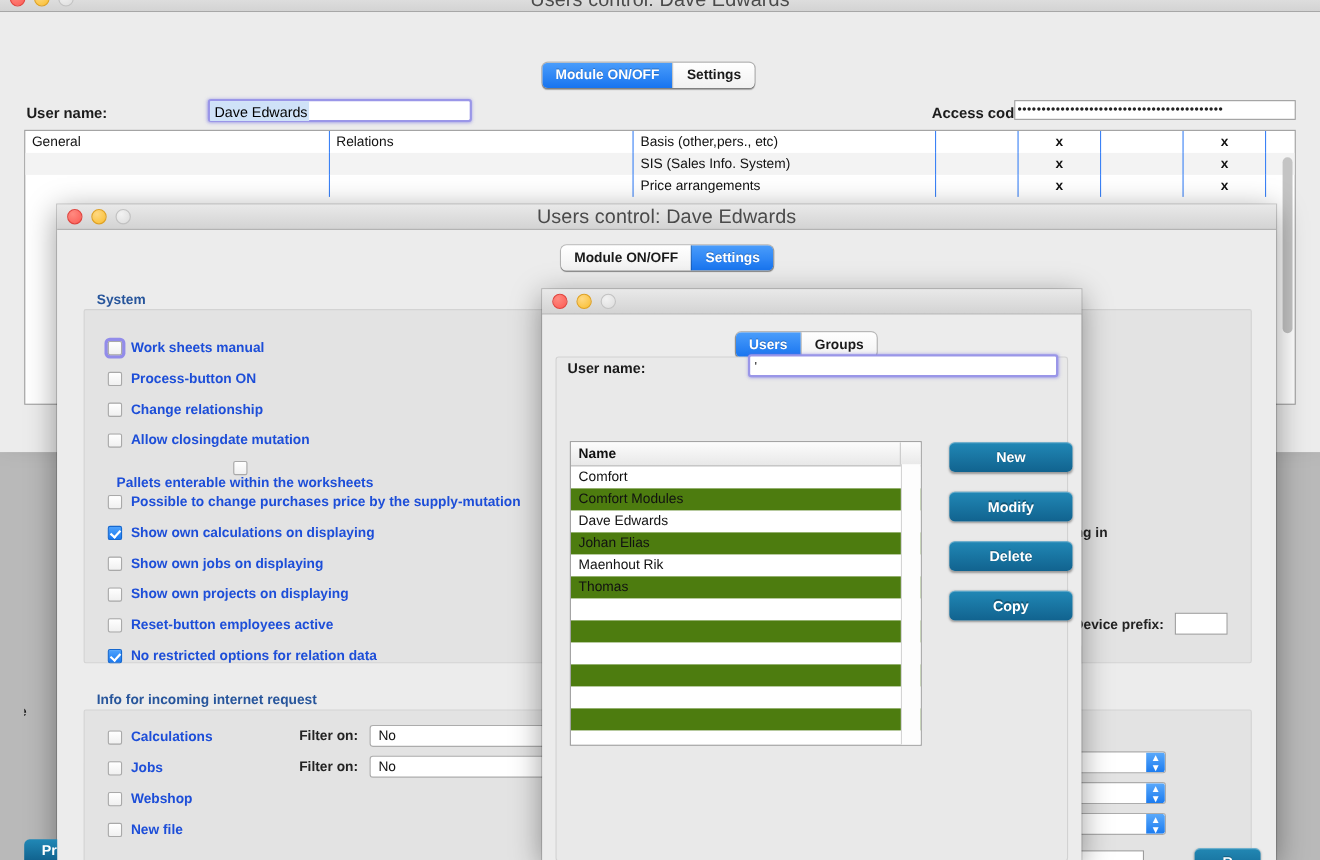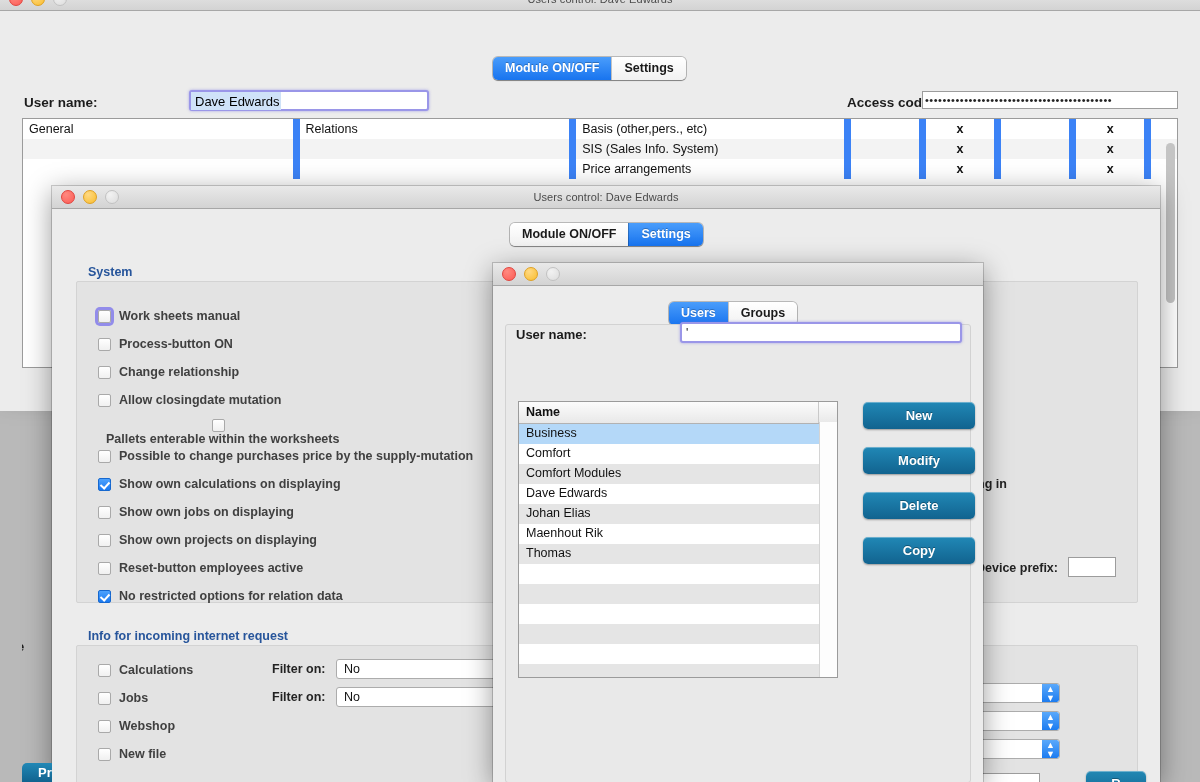--- a/index.html
+++ b/index.html
@@ -12,21 +12,21 @@
 
   
   .window{position:absolute;background:#ececec;box-shadow:0 6px 26px rgba(0,0,0,.40),0 0 0 1px rgba(0,0,0,.18);}
   .titlebar{height:22px;background:linear-gradient(#e9e9e9,#d3d3d3);border-bottom:1px solid #a7a7a7;
             position:relative;display:flex;align-items:center;}
   .lights{position:absolute;left:9px;top:0;height:22px;display:flex;align-items:center;gap:8px;}
   .light{width:12px;height:12px;border-radius:50%;}
   .l-red{background:radial-gradient(circle at 35% 30%,#ff8a80,#fc5b55);border:1px solid #e0443e;}
   .l-yel{background:radial-gradient(circle at 35% 30%,#ffd983,#f9bd2e);border:1px solid #dfa123;}
   .l-gry{background:radial-gradient(circle at 35% 30%,#f2f2f2,#dcdcdc);border:1px solid #c2c2c2;}
-  .wtitle{width:100%;text-align:center;font-size:11px;color:#4a4a4a;font-weight:400;letter-spacing:.1px;}
+  .wtitle{width:100%;text-align:center;font-size:18px;color:#4a4a4a;font-weight:400;letter-spacing:.1px;}
 
   
   .segmented{display:inline-flex;border-radius:5px;overflow:hidden;
              box-shadow:0 1px 1px rgba(0,0,0,.30),0 0 0 1px rgba(0,0,0,.22);}
   .seg{font-size:12.5px;font-weight:bold;padding:3px 12px 4px;line-height:16px;cursor:default;}
   .seg.off{background:linear-gradient(#ffffff,#f1f1f1);color:#1a1a1a;}
   .seg.on{background:linear-gradient(#4a9dfb,#1874ef);color:#fff;text-shadow:0 -1px 0 rgba(0,0,0,.25);}
   .seg+.seg{border-left:1px solid rgba(0,0,0,.22);}
 
   
@@ -46,40 +46,40 @@
 
   
   .bk-table{position:absolute;left:22px;top:107px;width:1156px;height:250px;
             background:#fff;border:1px solid #9b9b9b;box-sizing:border-box;overflow:hidden;}
   .thead{display:flex;height:21px;background:linear-gradient(#fbfbfb,#e7e7e7);border-bottom:1px solid #a9a9a9;}
   .th{font-size:12.5px;font-weight:bold;color:#111;padding:2px 0 0 6px;box-sizing:border-box;
       border-right:1px solid #bdbdbd;line-height:18px;}
   .trow{display:flex;height:20px;}
   .trow.alt{background:#f3f3f3;}
   .td{font-size:12.5px;color:#111;padding:1px 0 0 6px;box-sizing:border-box;line-height:18px;
-      border-right:7px solid #3b82f6;}
+      border-right:1px solid #3b82f6;}
   .td.ctr{text-align:center;padding-left:0;font-weight:bold;}
   .c-menu{width:280px;}.c-mod{width:280px;}.c-item{width:278px;}
   .c-off{width:76px;}.c-on{width:76px;}.c-view{width:76px;}.c-print{width:76px;}.c-end{width:26px;border-right:none;}
   .vscroll{position:absolute;right:2px;top:24px;width:9px;height:160px;background:#c4c4c4;border-radius:5px;}
 
   
   #win-mid{left:52px;top:186px;width:1108px;height:596px;}
   #win-mid .body{position:relative;height:574px;background:#ececec;}
   .md-tabs{position:absolute;left:458px;top:14px;}
   .panel{position:absolute;background:#e3e3e3;border:1px solid #d3d3d3;border-radius:2px;}
   .group-title{position:absolute;font-size:12.5px;font-weight:bold;color:#27559b;text-align:center;}
   .cb-row{position:absolute;display:flex;align-items:center;height:18px;}
   .cbx{width:13px;height:13px;border-radius:2px;background:linear-gradient(#ffffff,#f0f0f0);
        border:1px solid #a9a9a9;box-sizing:border-box;flex:0 0 auto;}
   .cbx.on{background:linear-gradient(#4da2fd,#1a79f0);border-color:#1668cf;position:relative;}
   .cbx.on:after{content:"";position:absolute;left:3px;top:1px;width:4px;height:7px;
        border:solid #fff;border-width:0 2px 2px 0;transform:rotate(42deg);}
   .cbx.focus{box-shadow:0 0 0 3px rgba(125,118,235,.80);}
-  .cb-lbl{font-size:12.5px;font-weight:bold;color:#404040;margin-left:8px;white-space:nowrap;}
+  .cb-lbl{font-size:12.5px;font-weight:bold;color:#1d4ed8;margin-left:8px;white-space:nowrap;}
   .flt-lbl{position:absolute;font-size:12.5px;font-weight:bold;color:#232323;}
   .popup{position:absolute;height:20px;background:#fff;border:1px solid #acacac;border-radius:3px;
          box-sizing:border-box;font-size:12.5px;color:#111;line-height:18px;padding-left:7px;overflow:hidden;}
   .popup .arrows{position:absolute;right:0;top:0;width:17px;height:100%;
        background:linear-gradient(#5aa9fb,#1c7cf0);border-radius:0 2px 2px 0;color:#fff;
        font-size:9px;text-align:center;line-height:9px;padding-top:1px;box-sizing:border-box;}
   .rt-lbl{position:absolute;font-size:12.5px;font-weight:bold;color:#232323;}
   .mini-field{position:absolute;height:20px;background:#fff;border:1px solid #9c9c9c;box-sizing:border-box;}
   .blue-btn{position:absolute;border-radius:5px;color:#fff;font-size:13px;font-weight:bold;
        text-align:center;background:linear-gradient(#2288b4,#11638f);
@@ -95,21 +95,21 @@
   .fr-lbl{position:absolute;left:23px;top:41px;font-size:13px;font-weight:bold;color:#1a1a1a;}
   .fr-input{position:absolute;left:187px;top:36px;width:282px;height:21px;background:#fff;
        border:2px solid #9a96e8;border-radius:3px;box-sizing:border-box;
        box-shadow:0 0 3px rgba(110,105,225,.55);font-size:12px;color:#222;padding:2px 0 0 4px;}
   .fr-list{position:absolute;left:25px;top:115px;width:320px;height:277px;background:#fff;
        border:1px solid #9b9b9b;box-sizing:border-box;overflow:hidden;}
   .lhead{height:20px;background:linear-gradient(#fcfcfc,#e8e8e8);border-bottom:1px solid #b2b2b2;
        font-size:12.5px;font-weight:bold;color:#111;padding:1px 0 0 7px;line-height:18px;position:relative;}
   .lhead:after{content:"";position:absolute;right:18px;top:0;height:100%;border-left:1px solid #c9c9c9;}
   .lrow{height:19px;font-size:12.5px;color:#111;padding:1px 0 0 7px;line-height:17px;}
-  .lrow.alt{background:#e5e5e5;}
+  .lrow.alt{background:#4d7c0f;}
   .lrow.sel{background:#b4d8f8;}
   .lvscroll{position:absolute;right:0;top:20px;bottom:0;width:17px;background:#fdfdfd;border-left:1px solid #d4d4d4;}
   .fr-btn{position:absolute;left:370px;width:112px;height:27px;border-radius:5px;color:#fff;
        font-size:13px;font-weight:bold;line-height:27px;text-align:center;
        background:linear-gradient(#2188b6,#11638f);
        box-shadow:inset 0 1px 0 rgba(255,255,255,.33),0 1px 2px rgba(0,0,0,.35);
        text-shadow:0 -1px 0 rgba(0,0,0,.32);}
 </style>
 </head>
 <body>
@@ -319,21 +319,20 @@
       <div class="seg off">Groups</div>
     </div>
 
     <div class="fr-panel"></div>
 
     <div class="fr-lbl">User name:</div>
     <div class="fr-input">'</div>
 
     <div class="fr-list">
       <div class="lhead">Name</div>
-      <div class="lrow sel">Business</div>
       <div class="lrow">Comfort</div>
       <div class="lrow alt">Comfort Modules</div>
       <div class="lrow">Dave Edwards</div>
       <div class="lrow alt">Johan Elias</div>
       <div class="lrow">Maenhout Rik</div>
       <div class="lrow alt">Thomas</div>
       <div class="lrow"></div>
       <div class="lrow alt"></div>
       <div class="lrow"></div>
       <div class="lrow alt"></div>

